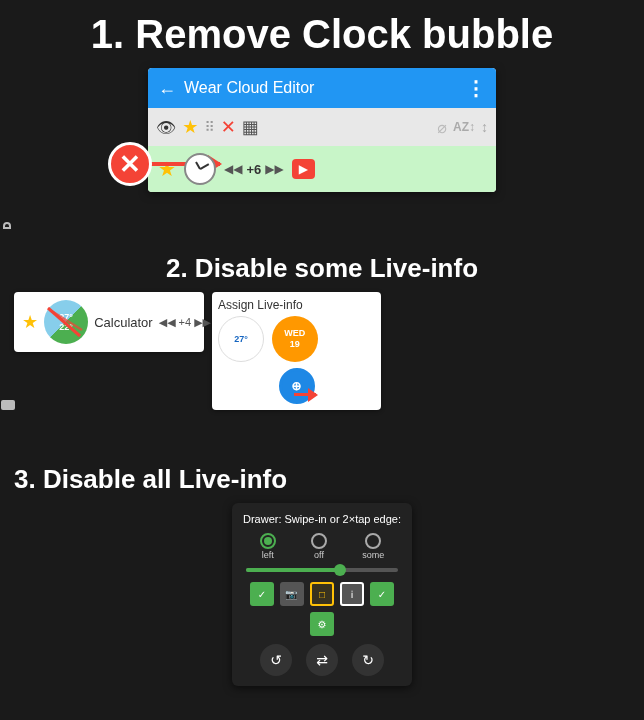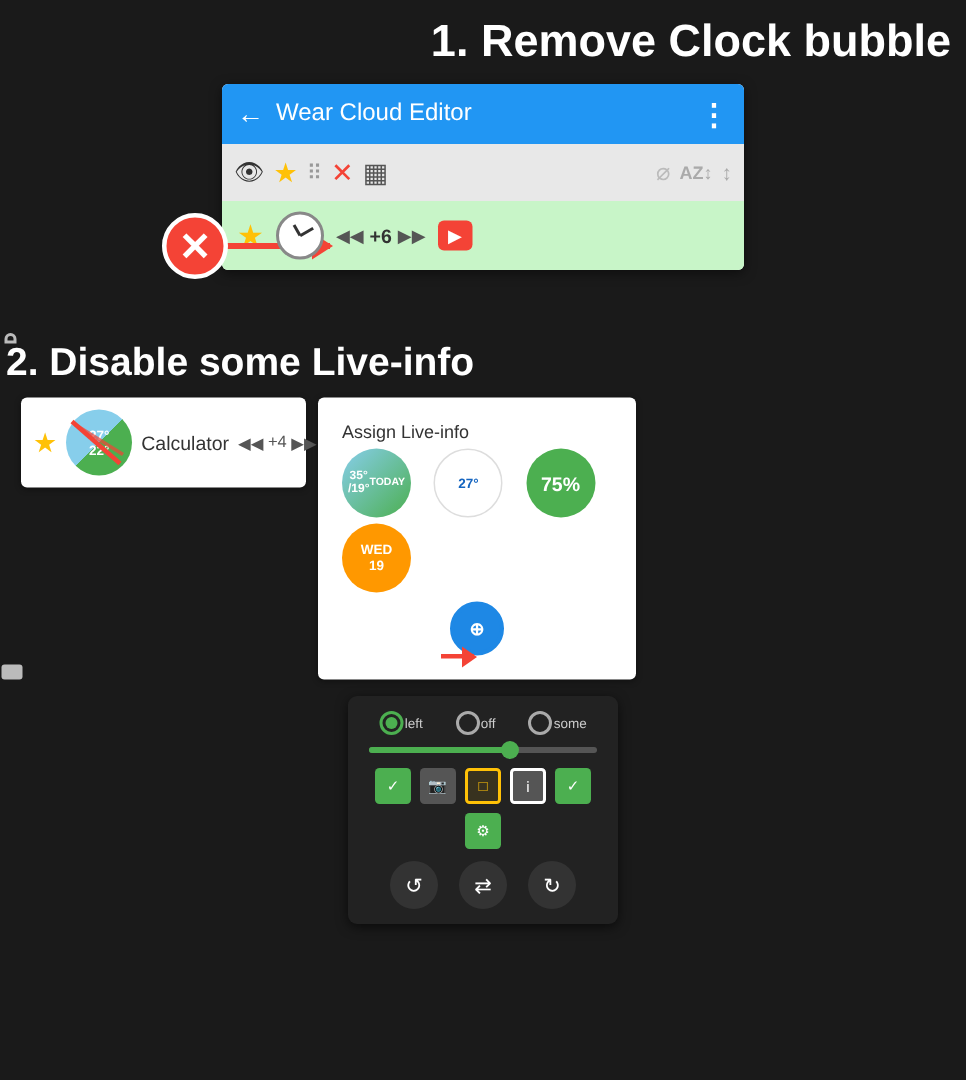--- a/index.html
+++ b/index.html
@@ -22,22 +22,22 @@
     }
 
     
     .section1 {
       position: absolute;
       top: 4px;
       left: 0;
       right: 0;
     }
     .section1 .title {
-      font-size: 30px;
-      text-align: right;
+      font-size: 40px;
+      text-align: center;
       padding: 6px 10px;
     }
     .wear-editor-card {
       background: white;
       margin: 4px auto 0;
       width: 348px;
       border-radius: 4px;
       overflow: hidden;
       box-shadow: 0 2px 8px rgba(0,0,0,0.5);
     }
@@ -200,22 +200,23 @@
 
     
     .section2 {
       position: absolute;
       top: 222px;
       left: 0;
       right: 0;
     }
     .section2 .title {
       font-size: 26px;
-      text-align: left;
-      padding: 4px 4px;
+      text-align: center;
+      padding: 4px 30px;
+      margin-top: 27px;
     }
     .section2-content {
       display: flex;
       margin-top: 4px;
       gap: 8px;
       padding: 0 14px;
     }
     .live-info-card-left {
       background: white;
       border-radius: 4px;
@@ -295,22 +296,22 @@
       display: flex;
       align-items: center;
       justify-content: center;
       color: white;
       font-size: 10px;
     }
 
     .assign-live-card {
       background: white;
       border-radius: 4px;
-      padding: 16px;
-      width: 212px;
+      padding: 6px;
+      width: 169px;
       box-shadow: 0 1px 4px rgba(0,0,0,0.4);
       position: relative;
     }
     .assign-title {
       font-size: 12px;
       color: #333;
       margin-bottom: 4px;
       font-weight: normal;
     }
     .live-icons-grid {
@@ -390,21 +391,21 @@
       text-align: center;
       margin-bottom: 8px;
     }
     .drawer-options {
       display: flex;
       justify-content: space-around;
       margin-bottom: 8px;
     }
     .drawer-option {
       display: flex;
-      flex-direction: row;
+      flex-direction: column;
       align-items: center;
       gap: 1px;
     }
     .drawer-radio {
       width: 16px;
       height: 16px;
       border-radius: 50%;
       border: 2px solid #aaa;
       background: transparent;
       display: flex;
@@ -564,37 +565,40 @@
         <div class="lock-shackle"></div>
         <div class="lock-body"></div>
       </div>
       <div class="blue-circle-icon" style="margin-left:4px;">⊕</div>
     </div>
 
     <div class="assign-live-card">
       <div class="assign-title">Assign Live-info</div>
       <div class="live-icons-grid">
 
-        <div class="li-icon li-weather" style="font-size:8px; color:white; text-align:center; line-height:1.1;">35°<br>/19°<br><span style="font-size:7px;">TODAY</span></div>
         <div class="li-icon li-temp27" style="border:1px solid #ddd; background:white; color:#1565C0; font-size:9px;">27°</div>
 
-        <div class="li-icon li-percent" style="font-size:13px;">75%</div>
         <div class="li-icon li-wed" style="color:white; font-size:9px; text-align:center; line-height:1.2;">WED<br>19</div>
       </div>
 
       <div style="display:flex; justify-content:center; margin-top:6px; gap:6px;">
         <div class="li-icon selected-blue-ring" style="background:#1E88E5; width:36px; height:36px; font-size:12px;">⊕</div>
         <div class="red-arrow-small"></div>
       </div>
     </div>
   </div>
 </div>
 
 <div class="section3">
+  <div class="section-title title">3. Disable all Live-info</div>
   <div class="drawer-card">
+    <div class="drawer-title">
+      <span>Drawer:
+Swipe-in or 2×tap edge:</span>
+    </div>
     <div class="drawer-options">
       <div class="drawer-option">
         <div class="drawer-radio selected"></div>
         <span class="drawer-radio-label">left</span>
       </div>
       <div class="drawer-option">
         <div class="drawer-radio"></div>
         <span class="drawer-radio-label">off</span>
       </div>
       <div class="drawer-option">

